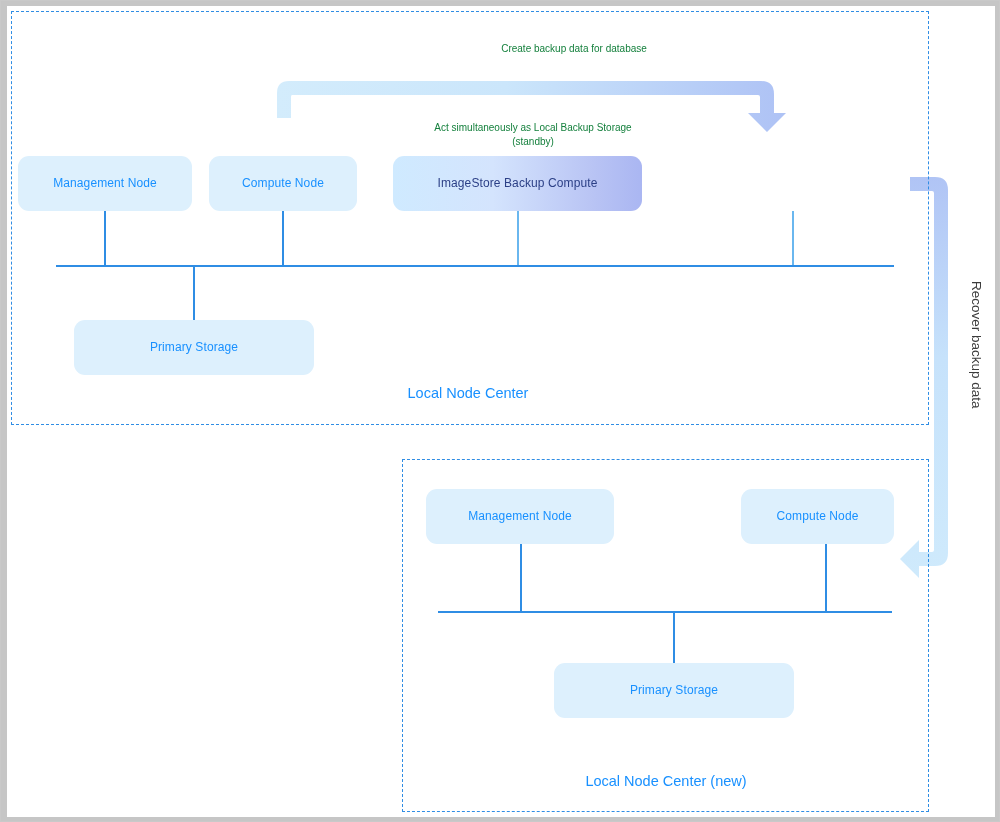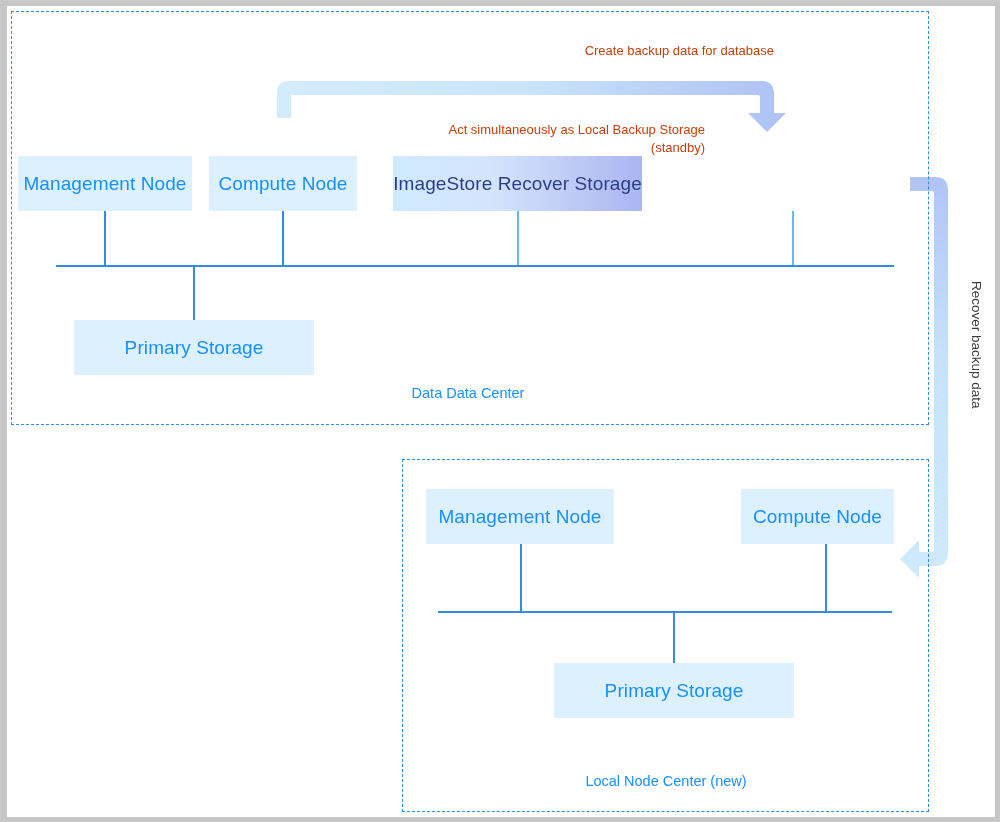--- a/index.html
+++ b/index.html
@@ -48,25 +48,26 @@
   }
 
   
   .node-box {
     position: absolute;
     box-sizing: border-box;
     display: flex;
     align-items: center;
     justify-content: center;
     text-align: center;
-    font-size: 19px;
+    font-size: 12px;
     line-height: 1.25;
     letter-spacing: 0.1px;
     color: #1890ff;
     background: #ddf0fd;
+    border-radius: 11px;
   }
   .node-box.gradient-box {
     background: linear-gradient(90deg, #cfeaff 0%, #d4e4fd 40%, #b9c4f4 80%, #aab6f2 100%);
     color: #2b3f86;
   }
   .node-box.periwinkle {
     background: #dfe7fd;
     color: #5d7bf0;
   }
 
@@ -81,23 +82,23 @@
     width: 1.6px;
     background: #2f8de4;
   }
   .line-v.light {
     background: #6ab7ef;
   }
 
   
   .caption {
     position: absolute;
-    font-size: 13px;
-    color: #c2410c;
-    text-align: right;
+    font-size: 10px;
+    color: #15803d;
+    text-align: center;
     line-height: 1.35;
     white-space: pre-line;
   }
   .dc-label {
     position: absolute;
     font-size: 14.5px;
     color: #1890ff;
     text-align: center;
     white-space: nowrap;
   }
@@ -174,50 +175,50 @@
                L 933,192
                Q 933,190 931,190
                L 909,190 Z" fill="url(#gradSideArrow)"></path>
     </g>
   </svg>
 
   <div class="dc-frame" style="left:10px; top:10px; width:918px; height:414px;"></div>
 
   <div class="caption" style="left:373px; top:41px; width:400px;">Create backup data for database</div>
 
-  <div class="caption" style="left:312px; top:120px; width:392px;">Act simultaneously as Local Backup Storage
+  <div class="caption" style="left:336px; top:120px; width:392px;">Act simultaneously as Local Backup Storage
 (standby)</div>
 
   <div class="node-box" style="left:17px; top:155px; width:174px; height:55px;">
     <span>Management Node</span>
   </div>
 
   <div class="node-box" style="left:208px; top:155px; width:148px; height:55px;">
     <span>Compute Node</span>
   </div>
 
   <div class="node-box gradient-box" style="left:392px; top:155px; width:249px; height:55px;">
-    <span>ImageStore Recover Storage</span>
+    <span>ImageStore Backup Compute</span>
   </div>
 
 
   <div class="line-v" style="left:103px; top:210px; height:55px;"></div>
   <div class="line-v" style="left:281px; top:210px; height:55px;"></div>
   <div class="line-v light" style="left:516px; top:210px; height:55px;"></div>
   <div class="line-v light" style="left:791px; top:210px; height:55px;"></div>
 
   <div class="line-h" style="left:55px; top:264px; width:838px;"></div>
 
   <div class="line-v" style="left:192px; top:264px; height:55px;"></div>
 
   <div class="node-box" style="left:73px; top:319px; width:240px; height:55px;">
     <span>Primary Storage</span>
   </div>
 
-  <div class="dc-label" style="left:367px; top:384px; width:200px;">Data Data Center</div>
+  <div class="dc-label" style="left:367px; top:384px; width:200px;">Local Node Center</div>
 
   <div class="vlabel" style="left:968px; top:280px;">Recover backup data</div>
 
   <div class="dc-frame" style="left:401px; top:458px; width:527px; height:353px;"></div>
 
   <div class="node-box" style="left:425px; top:488px; width:188px; height:55px;">
     <span>Management Node</span>
   </div>
 
   <div class="node-box" style="left:740px; top:488px; width:153px; height:55px;">

